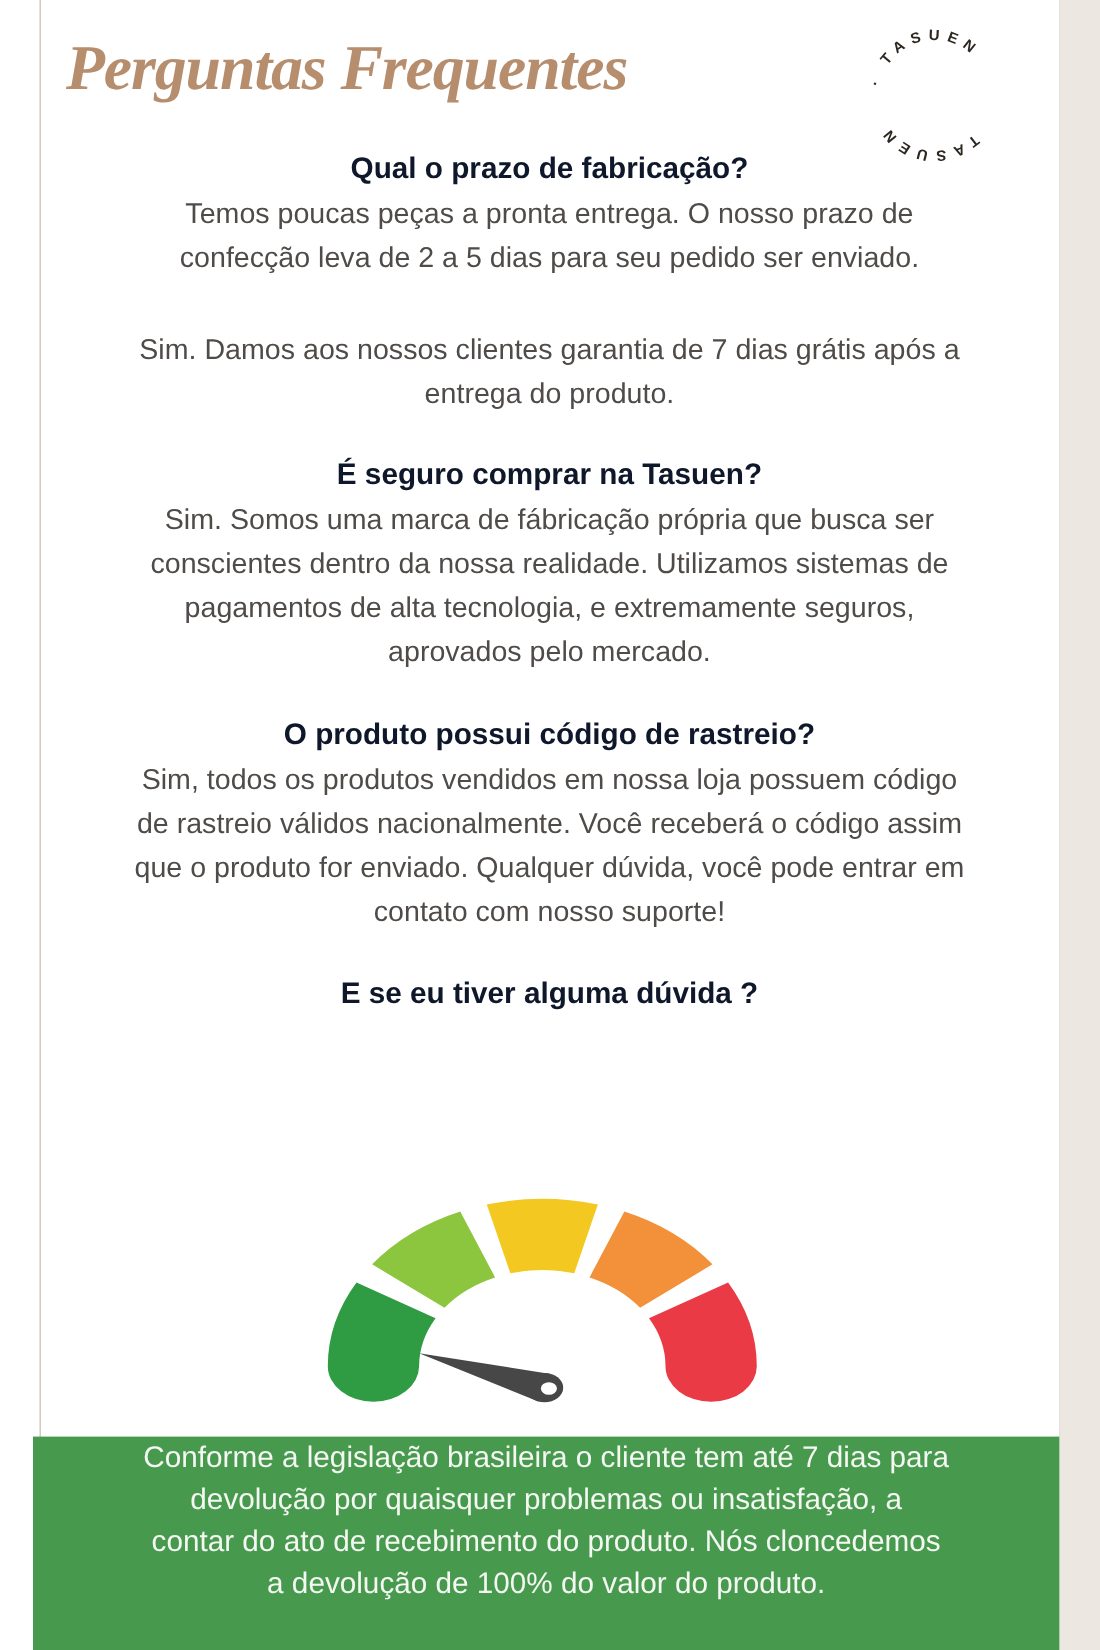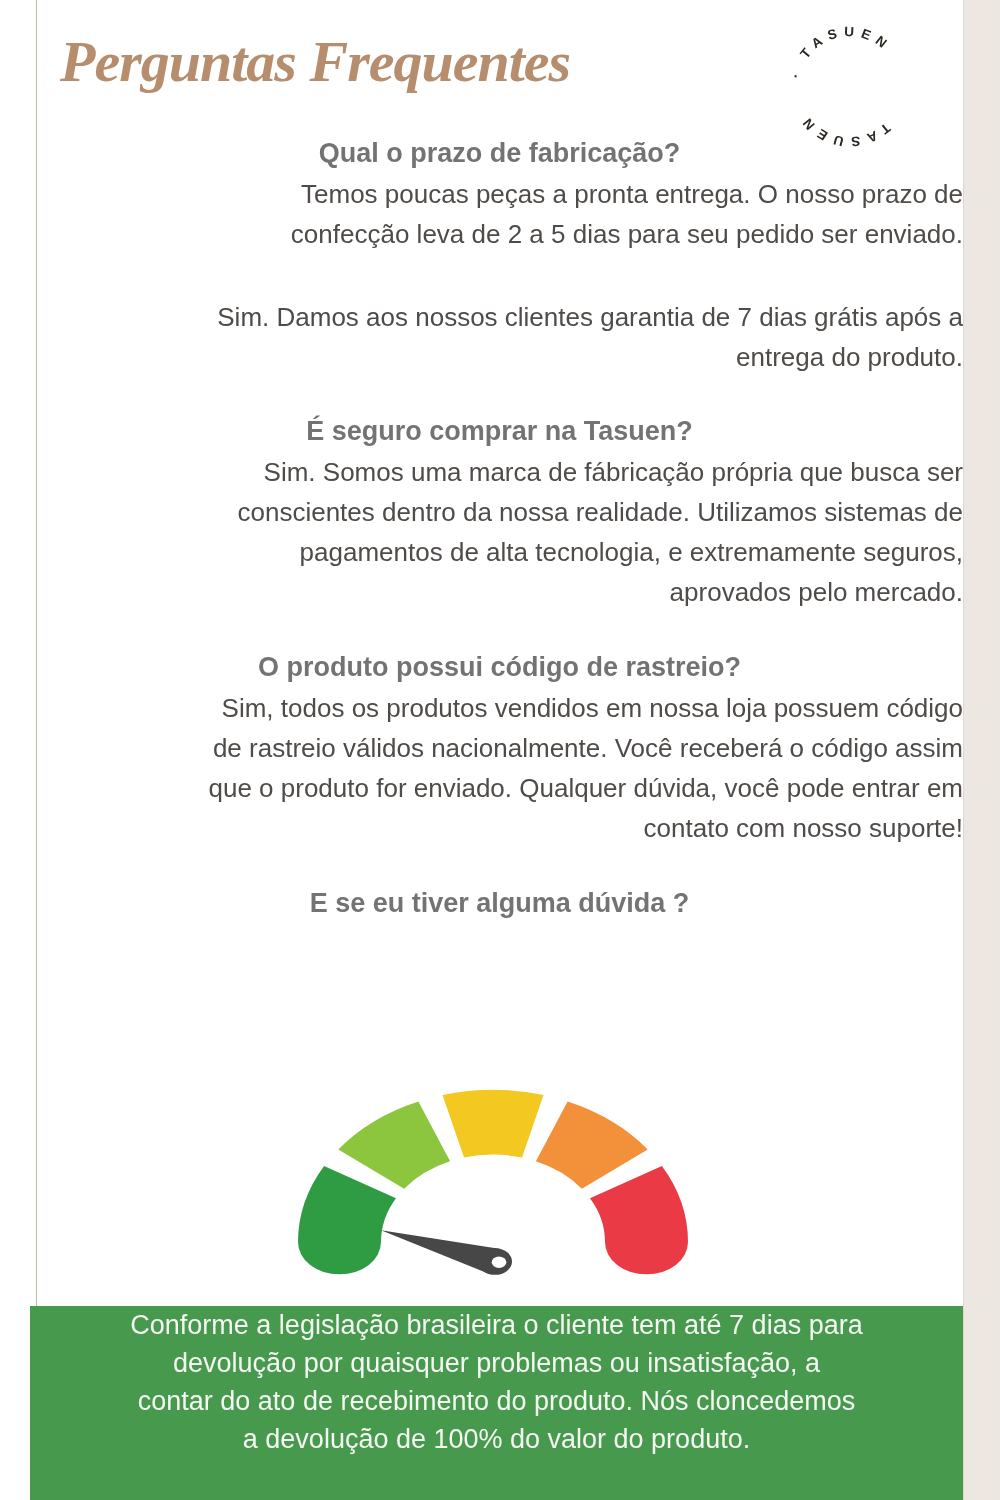--- a/index.html
+++ b/index.html
@@ -34,26 +34,26 @@
   .logo { position: absolute; left: 772px; top: 8px; width: 155px; height: 155px; }
   .logo text {
     font-family: "Liberation Sans", sans-serif;
     font-weight: bold; font-size: 14px; letter-spacing: 6.5px; fill: #2d2721;
   }
   .faq {
     position: absolute; left: 36px; top: 136px; width: 927px;
     text-align: center;
   }
   .faq-q {
-    font-size: 27px; font-weight: bold; color: #737373;
+    font-size: 27px; font-weight: bold; color: #0f172a;
     line-height: 34px;
   }
   .faq-a {
     font-size: 26px; color: #4f4b48; line-height: 40px;
-    white-space: pre-line; margin-top: 4px; text-align: right;
+    white-space: pre-line; margin-top: 4px;
   }
   .sec-2 { margin-top: 43px; }
   .sec-3 { margin-top: 37px; }
   .sec-4 { margin-top: 38px; }
   .sec-5 { margin-top: 38px; }
   .it { font-style: italic; }
   .gauge { position: absolute; left: 283px; top: 1086px; }
   .footer {
     position: absolute; left: 30px; top: 1306px; width: 933px; height: 194px;
     background: #479a4d;

